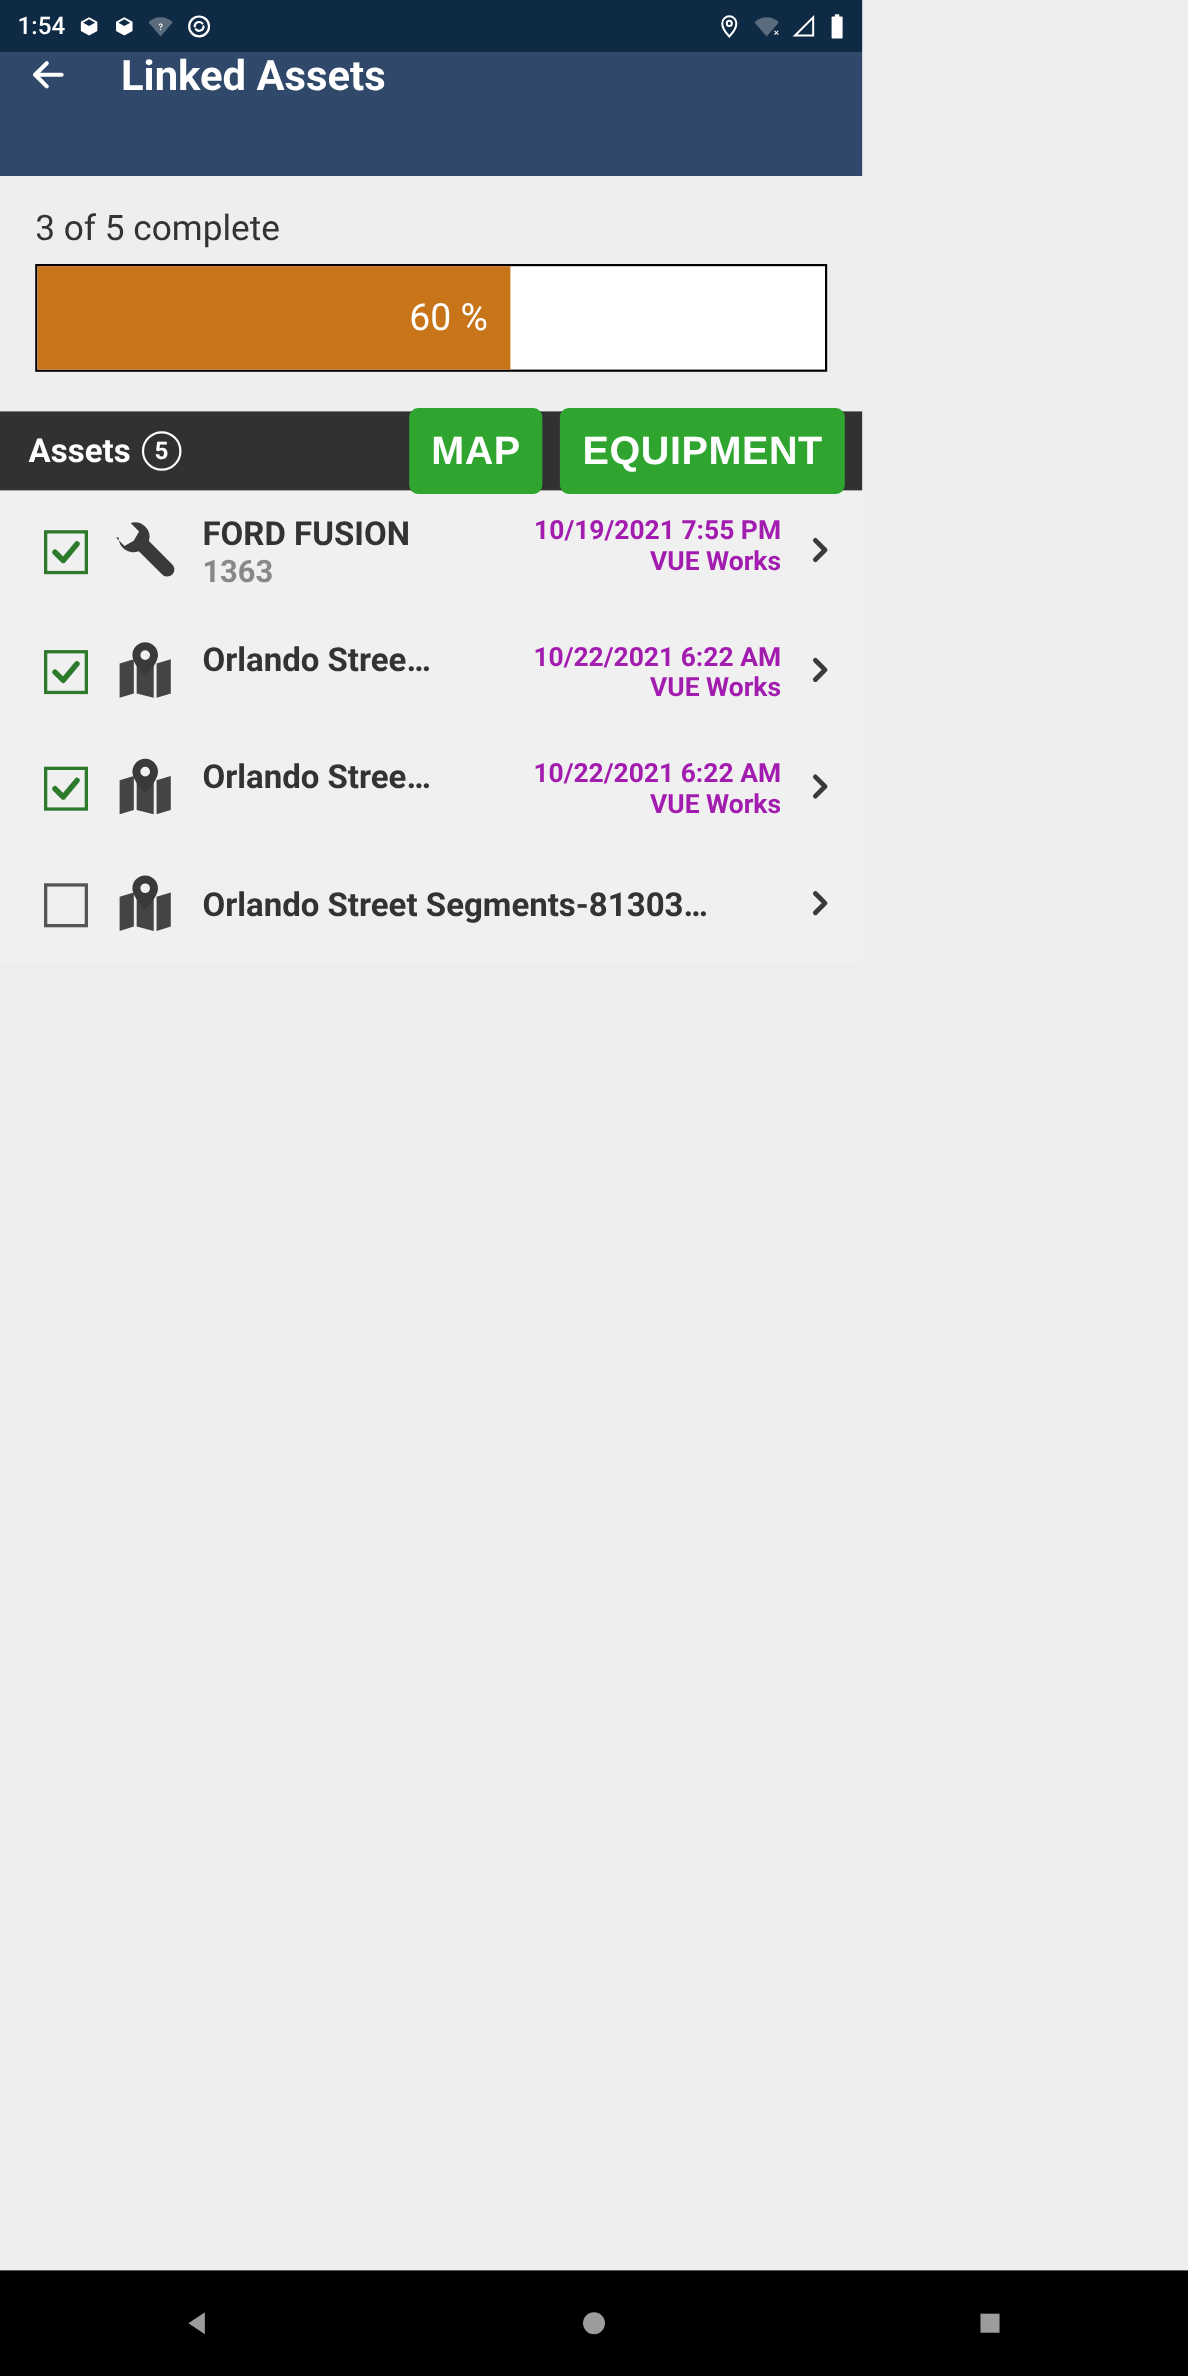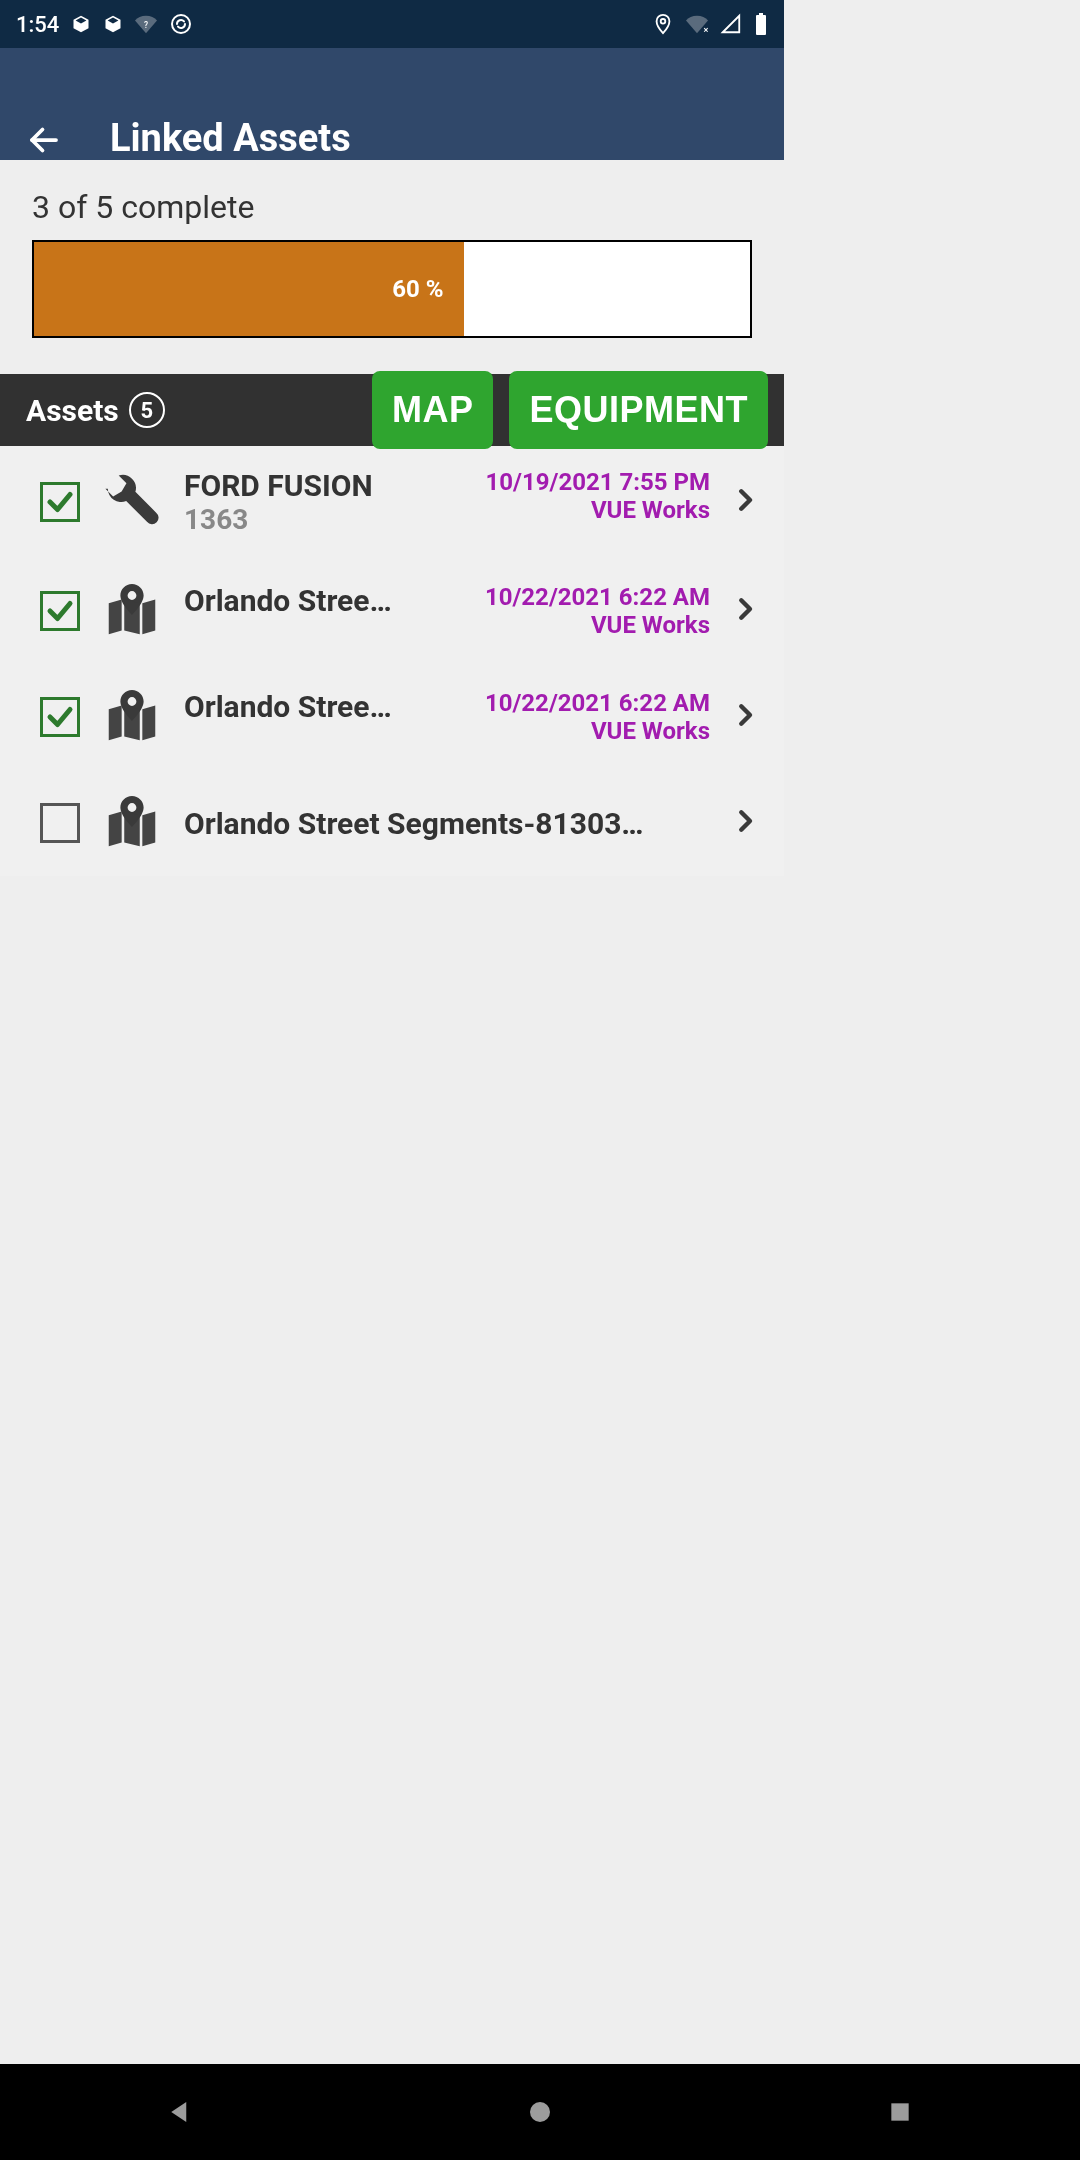--- a/index.html
+++ b/index.html
@@ -19,21 +19,21 @@
   }
   .status-left, .status-right { display: flex; align-items: center; gap: 12px; }
   .status-left .ic, .status-right .ic { display: inline-flex; align-items: center; }
 
   
   .app-header {
     height: 112px;
     background: #30486a;
     color: #fff;
     display: flex;
-    align-items: flex-end;
+    align-items: flex-start;
     padding: 0 24px;
     gap: 46px;
   }
   .back-btn { width: 40px; height: 40px; display:flex; align-items:center; justify-content:center; }
   .app-title { font-size: 38px; font-weight: 700; }
 
   
   .progress-section { padding: 28px 32px 36px; }
   .progress-text { font-size: 32px; color: #333; margin-bottom: 14px; }
   .progress-outer {
@@ -43,22 +43,22 @@
     display: flex;
     align-items: stretch;
   }
   .progress-fill {
     background: #c87418;
     display: flex;
     align-items: center;
     justify-content: flex-end;
     padding-right: 20px;
     color: #fff;
-    font-size: 24px;
-    font-weight: 700;
+    font-size: 34px;
+    font-weight: 400;
   }
 
   
   .tabs-row {
     background: #313131;
     height: 72px;
     display: flex;
     align-items: center;
     padding: 0 16px;
     gap: 16px;

